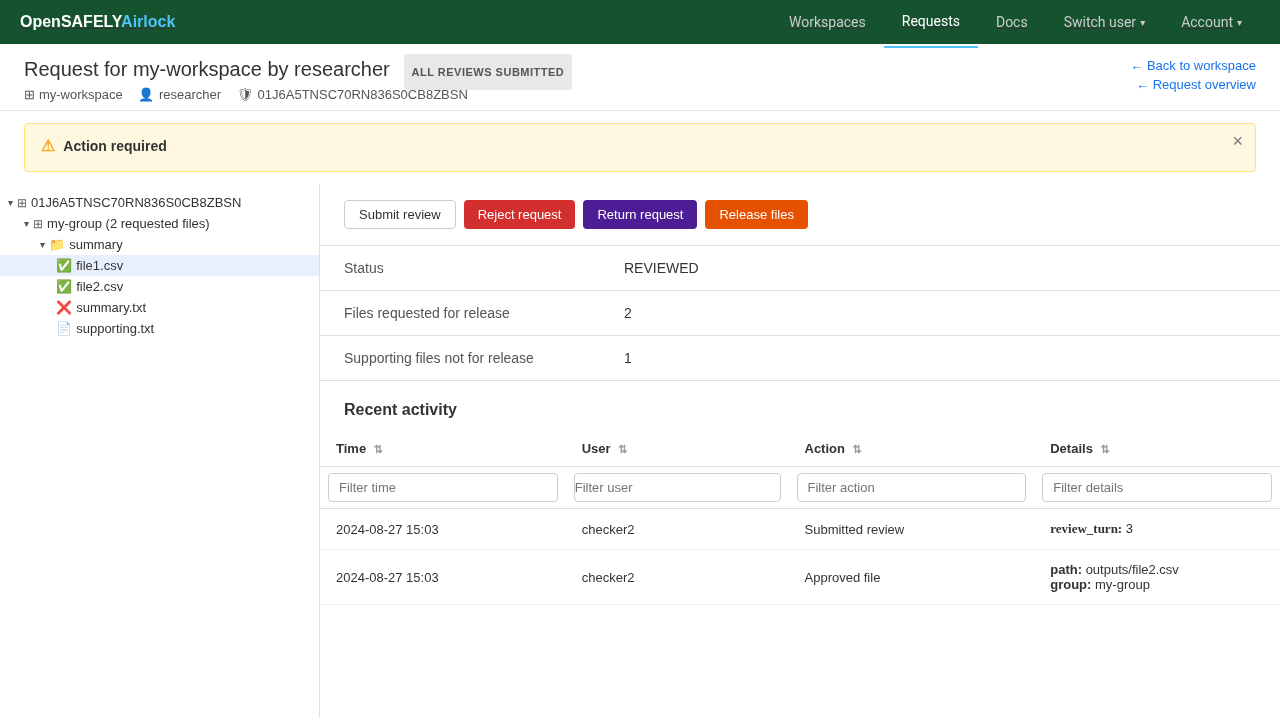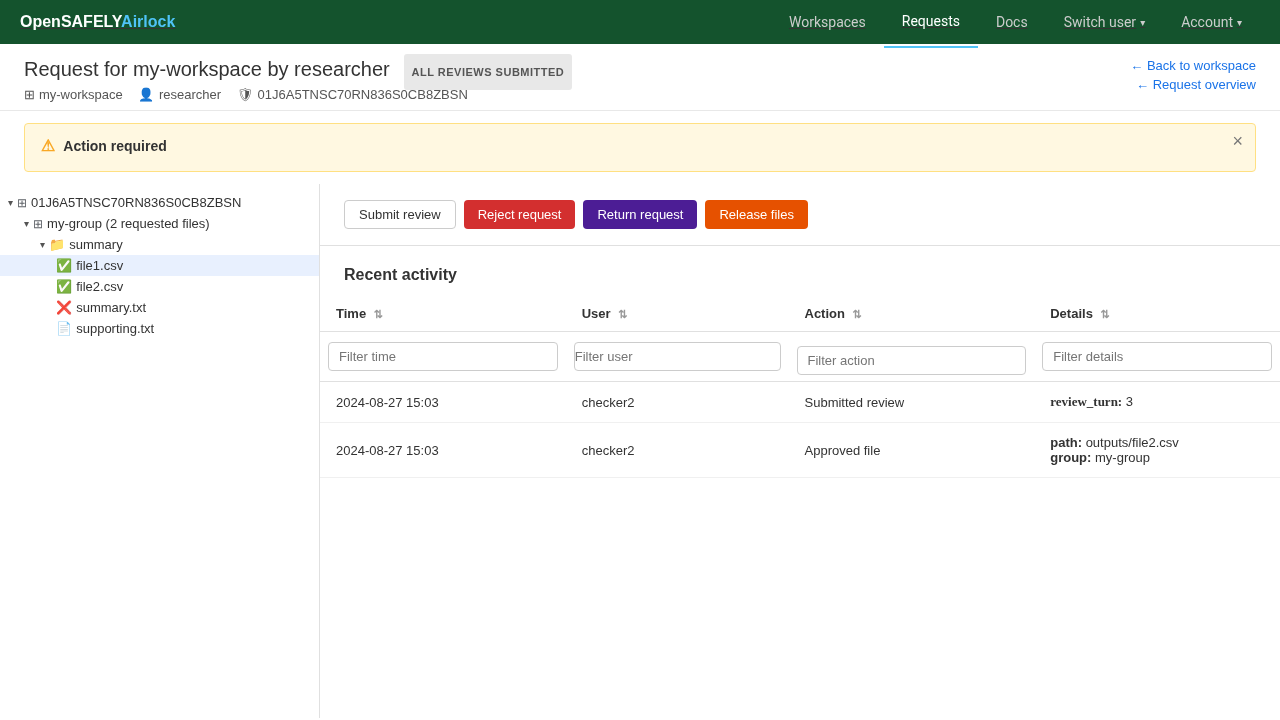--- a/index.html
+++ b/index.html
@@ -105,20 +105,36 @@
 
     <div style="padding:16px 24px;border-bottom:1px solid #e0e0e0;display:flex;align-items:center;justify-content:space-between;">
       <div style="display:flex;gap:8px;">
         <button style="padding:6px 14px;border-radius:4px;font-size:13px;font-weight:500;cursor:pointer;border:1px solid #ccc;background:#fff;color:#333;">Submit review</button>
         <button style="padding:6px 14px;border-radius:4px;font-size:13px;font-weight:500;cursor:pointer;border:none;background:#d32f2f;color:#fff;">Reject request</button>
         <button style="padding:6px 14px;border-radius:4px;font-size:13px;font-weight:500;cursor:pointer;border:none;background:#4c1d95;color:#fff;">Return request</button>
         <button style="padding:6px 14px;border-radius:4px;font-size:13px;font-weight:500;cursor:pointer;border:none;background:#e65100;color:#fff;">Release files</button>
       </div>
     </div>
 
+    <table style="width:100%;border-collapse:collapse;">
+      <tbody>
+          <tr>
+        <td style="padding:14px 24px;border-bottom:1px solid #e0e0e0;color:#555;font-weight:500;width:280px;">Status</td>
+        <td style="padding:14px 24px;border-bottom:1px solid #e0e0e0;font-weight:500;">REVIEWED</td>
+      </tr>
+      <tr>
+        <td style="padding:14px 24px;border-bottom:1px solid #e0e0e0;color:#555;font-weight:500;">Files requested for release</td>
+        <td style="padding:14px 24px;border-bottom:1px solid #e0e0e0;">2</td>
+      </tr>
+      <tr>
+        <td style="padding:14px 24px;border-bottom:1px solid #e0e0e0;color:#555;font-weight:500;">Supporting files not for release</td>
+        <td style="padding:14px 24px;border-bottom:1px solid #e0e0e0;">1</td>
+      </tr>
+    </tbody>
+      </table>
 
     <div>
       <h3 style="font-size:16px;font-weight:700;padding:20px 24px 12px;">Recent activity</h3>
       <table style="width:100%;border-collapse:collapse;">
         <thead>
           <tr>
             <th style="padding:10px 16px;text-align:left;font-size:13px;font-weight:600;color:#333;border-bottom:1px solid #e0e0e0;white-space:nowrap;cursor:pointer;">
               <span>Time</span>
               <span style="color:#999;font-size:11px;margin-left:4px;">⇅</span>
             </th>
@@ -136,21 +152,21 @@
             </th>
           </tr>
           <tr>
             <td style="padding:6px 8px;border-bottom:1px solid #e0e0e0;">
               <input type="text" style="width: 100%; padding: 6px 10px; border: 1px solid rgb(204, 204, 204); border-radius: 4px; font-size: 13px; color: rgb(102, 102, 102); outline: none;" placeholder="Filter time">
             </td>
             <td style="padding:6px 8px;border-bottom:1px solid #e0e0e0;">
               <input type="text" style="width: 100%; padding: 6px 0; border: 1px solid rgb(204, 204, 204); border-radius: 4px; font-size: 13px; color: rgb(102, 102, 102); outline: none;" placeholder="Filter user">
             </td>
             <td style="padding:6px 8px;border-bottom:1px solid #e0e0e0;">
-              <input type="text" style="width: 100%; padding: 6px 10px; border: 1px solid rgb(204, 204, 204); border-radius: 4px; font-size: 13px; color: rgb(102, 102, 102); outline: none; margin-top: 8px;" placeholder="Filter action">
+              <input type="text" style="width: 100%; padding: 6px 10px; border: 1px solid rgb(204, 204, 204); border-radius: 4px; font-size: 13px; color: rgb(102, 102, 102); outline: none;" placeholder="Filter action">
             </td>
             <td style="padding:6px 8px;border-bottom:1px solid #e0e0e0;">
               <input type="text" style="width: 100%; padding: 6px 10px; border: 1px solid rgb(204, 204, 204); border-radius: 4px; font-size: 13px; color: rgb(102, 102, 102); outline: none;" placeholder="Filter details">
             </td>
           </tr>
         </thead>
         <tbody>
           <tr>
             <td style="padding:12px 16px;border-bottom:1px solid #f0f0f0;font-size:13px;">2024-08-27 15:03</td>
             <td style="padding:12px 16px;border-bottom:1px solid #f0f0f0;font-size:13px;">checker2</td>

